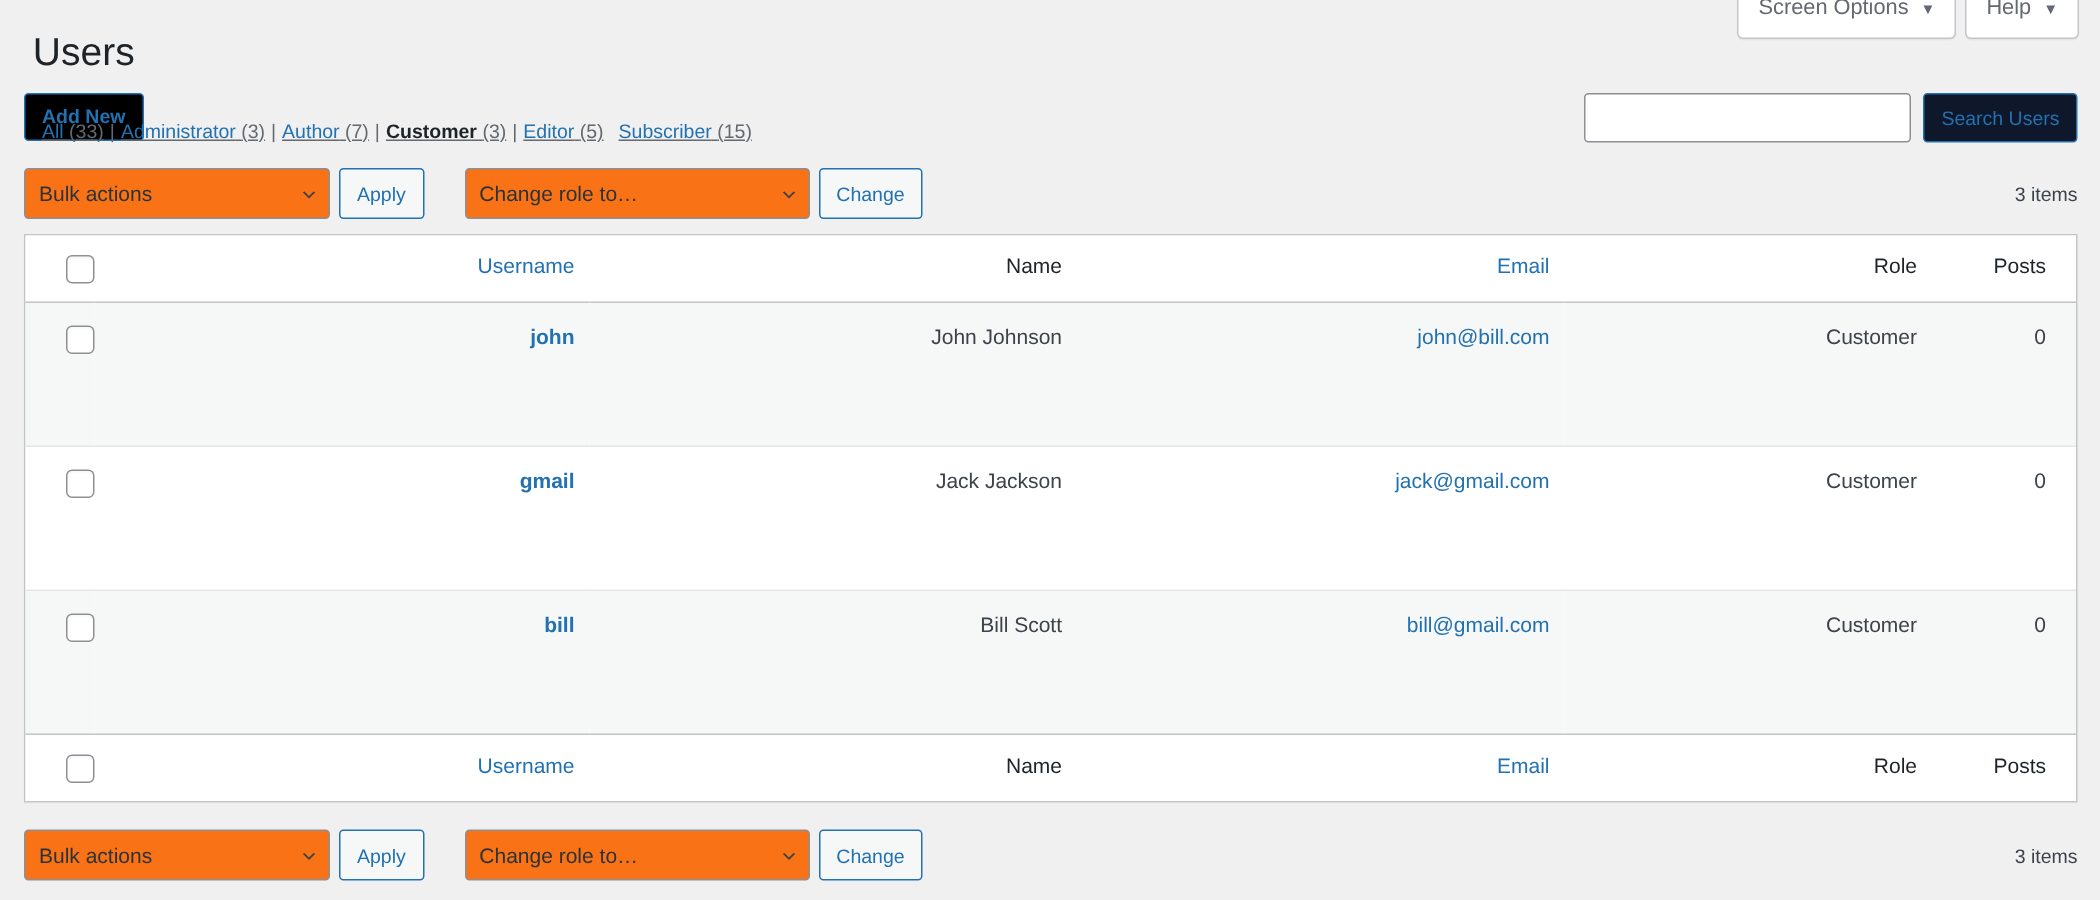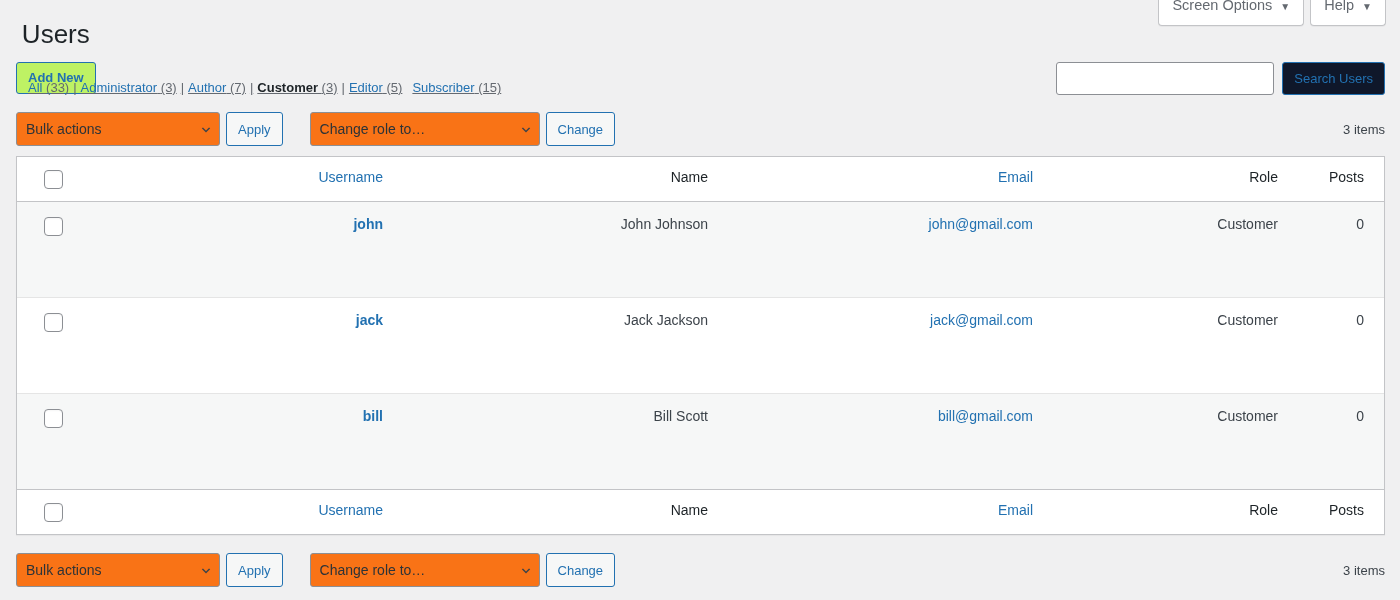--- a/index.html
+++ b/index.html
@@ -42,21 +42,21 @@
   }
   .page-title {
     font-size: 26px;
     font-weight: 400;
     color: #1d2327;
     line-height: 1.3;
     padding: 0; margin: 0;
   }
   .add-new-btn {
     display: inline-block;
-    background: #bef264;
+    background: #000000;
     border: 1px solid #2271b1;
     color: #2271b1;
     border-radius: 3px;
     font-size: 13px;
     font-weight: 600;
     padding: 5px 11px 6px 11px;
     line-height: 1.5;
     cursor: pointer;
     white-space: nowrap;
   }
@@ -294,27 +294,27 @@
         <th class="col-posts">
           <span class="th-plain">Posts</span>
         </th>
       </tr>
     </thead>
     <tbody id="users-body">
         <tr class="alt">
           <td class="col-cb"><span class="cb-box"></span></td>
           <td class="col-username"><span class="user-link">john</span></td>
           <td class="col-name"><span class="plain-cell">John Johnson</span></td>
-          <td class="col-email"><span class="email-link">john@gmail.com</span></td>
+          <td class="col-email"><span class="email-link">john@bill.com</span></td>
           <td class="col-role"><span class="plain-cell">Customer</span></td>
           <td class="col-posts"><span class="posts-cell">0</span></td>
         </tr>
         <tr>
           <td class="col-cb"><span class="cb-box"></span></td>
-          <td class="col-username"><span class="user-link">jack</span></td>
+          <td class="col-username"><span class="user-link">gmail</span></td>
           <td class="col-name"><span class="plain-cell">Jack Jackson</span></td>
           <td class="col-email"><span class="email-link">jack@gmail.com</span></td>
           <td class="col-role"><span class="plain-cell">Customer</span></td>
           <td class="col-posts"><span class="posts-cell">0</span></td>
         </tr>
         <tr class="alt">
           <td class="col-cb"><span class="cb-box"></span></td>
           <td class="col-username"><span class="user-link">bill</span></td>
           <td class="col-name"><span class="plain-cell">Bill Scott</span></td>
           <td class="col-email"><span class="email-link">bill@gmail.com</span></td>

